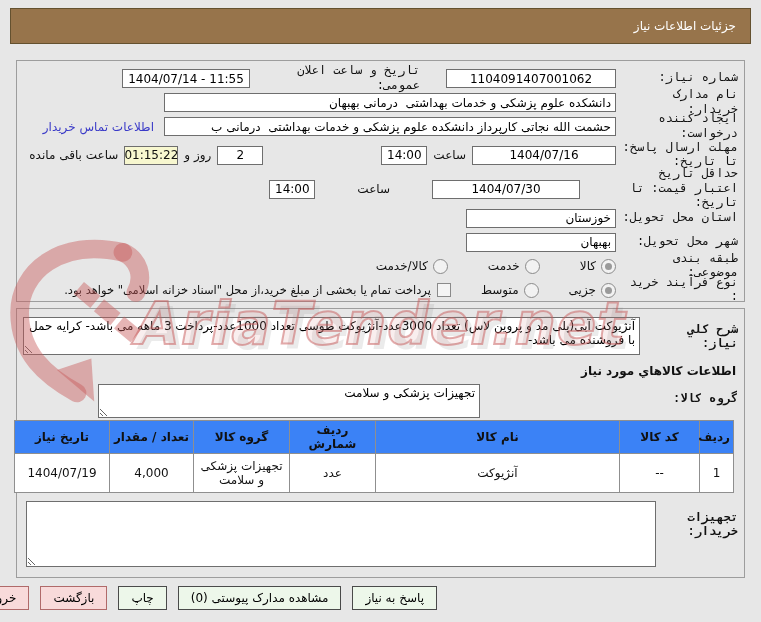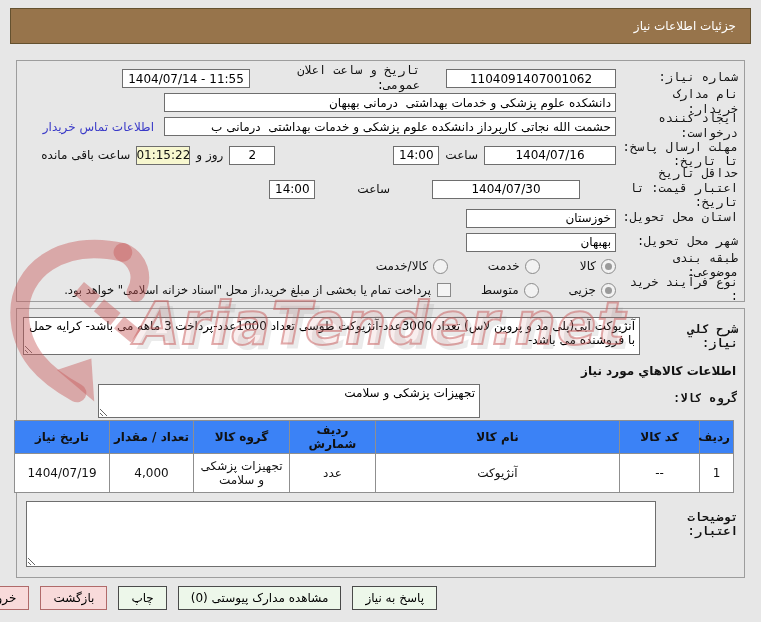--- a/index.html
+++ b/index.html
@@ -71,21 +71,21 @@
     </div>
 
     <div class="frow">
       <span class="lbl">ایجاد کننده درخواست:</span>
       <input class="inp rtxt" style="width: 452px;" readonly="" value="حشمت الله نجاتی کارپرداز دانشکده علوم پزشکی و خدمات بهداشتی  درمانی ب">
       <span class="link">اطلاعات تماس خریدار</span>
     </div>
 
     <div class="frow" style="min-height:30px;">
       <span class="lbl">مهلت ارسال پاسخ: تا تاریخ:</span>
-      <input class="inp num" style="width: 132px;" readonly="" value="1404/07/16">
+      <input class="inp num" style="width: 144px;" readonly="" value="1404/07/16">
       <span class="mini-lbl">ساعت</span>
       <input class="inp num" style="width: 46px;" readonly="" value="14:00">
       <input class="inp num" style="width: 46px; margin-right: 118px;" readonly="" value="2">
       <span class="mini-lbl">روز و</span>
       <span class="countdown">01:15:22</span>
       <span class="mini-lbl">ساعت باقی مانده</span>
     </div>
 
     <div class="frow" style="min-height:30px;gap:36px;">
       <span class="lbl">حداقل تاریخ اعتبار قیمت: تا تاریخ:</span>
@@ -179,21 +179,21 @@
           <td>آنژیوکت</td>
           <td>عدد</td>
           <td>تجهیزات پزشکی و سلامت</td>
           <td class="num">4,000</td>
           <td class="num">1404/07/19</td>
         </tr>
       </tbody>
     </table>
 
     <div class="frow" style="align-items:flex-start;margin-top:8px;">
-      <span class="lbl blbl" style="width:82px;padding-top:10px;">توضیحات اعتبار:</span>
+      <span class="lbl blbl" style="width:82px;padding-top:10px;">تجهیزات خریدار:</span>
       <textarea style="width: 630px; height: 66px;" readonly=""></textarea>
     </div>
   </div>
 
   <div class="btnrow">
     <button class="btn">پاسخ به نیاز</button>
     <button class="btn">مشاهده مدارک پیوستی (0)</button>
     <button class="btn">چاپ</button>
     <button class="btn pink">بازگشت</button>
     <button class="btn pink">خروج</button>

